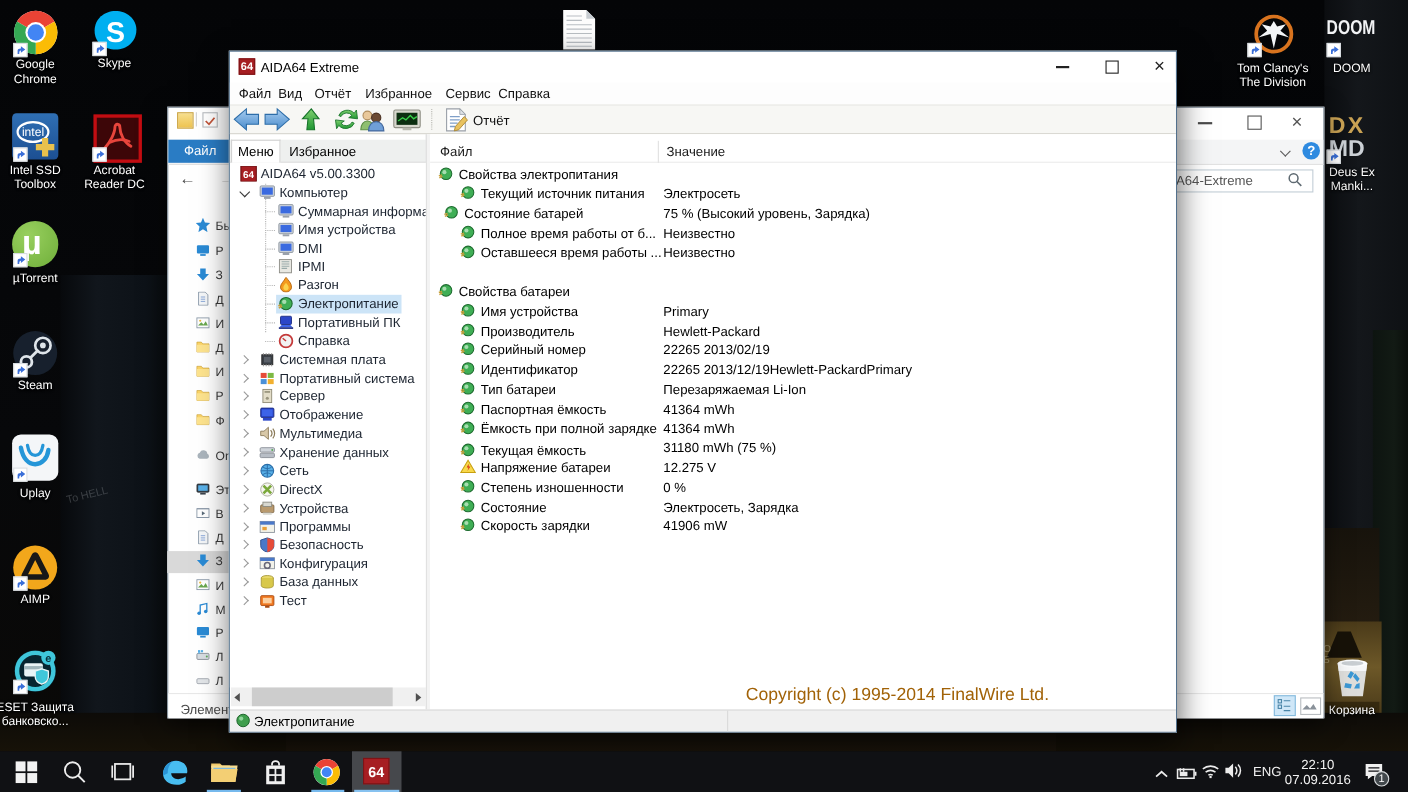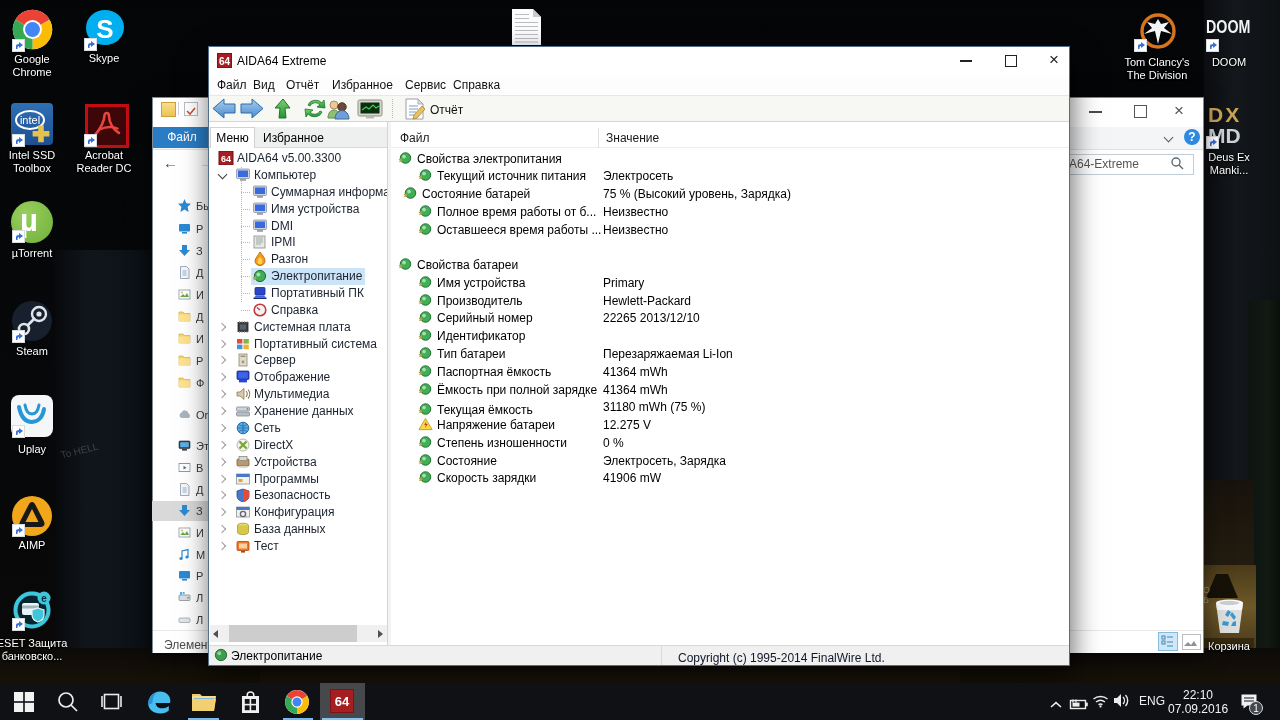--- a/index.html
+++ b/index.html
@@ -591,26 +591,27 @@
           <circle cx="8" cy="7" r="5.6" fill="#3fae55" stroke="#1d6b2e" stroke-width="1"></circle>
           <circle cx="6.4" cy="5.4" r="2" fill="#a8ddb0"></circle>
           <path d="M1 9l3-1M1.5 11l3-1.6" stroke="#c8a03a" stroke-width="1.4"></path>
         </svg>Производитель</div>
       <div class="rrow" style="left:212px;top:143.7px">Hewlett-Packard</div>
       <div class="rrow" style="width:184px;overflow:hidden;left:27px;top:161.4px"><svg width="15" height="14" viewBox="0 0 16 14" style="margin-right:4px;vertical-align:-2px">
           <circle cx="8" cy="7" r="5.6" fill="#3fae55" stroke="#1d6b2e" stroke-width="1"></circle>
           <circle cx="6.4" cy="5.4" r="2" fill="#a8ddb0"></circle>
           <path d="M1 9l3-1M1.5 11l3-1.6" stroke="#c8a03a" stroke-width="1.4"></path>
         </svg>Серийный номер</div>
-      <div class="rrow" style="left:212px;top:161.4px">22265 2013/12/10</div>
+      <div class="rrow" style="left:212px;top:161.4px">22265 2013/02/19</div>
       <div class="rrow" style="width:184px;overflow:hidden;left:27px;top:179.2px"><svg width="15" height="14" viewBox="0 0 16 14" style="margin-right:4px;vertical-align:-2px">
           <circle cx="8" cy="7" r="5.6" fill="#3fae55" stroke="#1d6b2e" stroke-width="1"></circle>
           <circle cx="6.4" cy="5.4" r="2" fill="#a8ddb0"></circle>
           <path d="M1 9l3-1M1.5 11l3-1.6" stroke="#c8a03a" stroke-width="1.4"></path>
         </svg>Идентификатор</div>
+      <div class="rrow" style="left:212px;top:179.2px">22265 2013/12/19Hewlett-PackardPrimary</div>
       <div class="rrow" style="width:184px;overflow:hidden;left:27px;top:197.0px"><svg width="15" height="14" viewBox="0 0 16 14" style="margin-right:4px;vertical-align:-2px">
           <circle cx="8" cy="7" r="5.6" fill="#3fae55" stroke="#1d6b2e" stroke-width="1"></circle>
           <circle cx="6.4" cy="5.4" r="2" fill="#a8ddb0"></circle>
           <path d="M1 9l3-1M1.5 11l3-1.6" stroke="#c8a03a" stroke-width="1.4"></path>
         </svg>Тип батареи</div>
       <div class="rrow" style="left:212px;top:197.0px">Перезаряжаемая Li-Ion</div>
       <div class="rrow" style="width:184px;overflow:hidden;left:27px;top:214.7px"><svg width="15" height="14" viewBox="0 0 16 14" style="margin-right:4px;vertical-align:-2px">
           <circle cx="8" cy="7" r="5.6" fill="#3fae55" stroke="#1d6b2e" stroke-width="1"></circle>
           <circle cx="6.4" cy="5.4" r="2" fill="#a8ddb0"></circle>
           <path d="M1 9l3-1M1.5 11l3-1.6" stroke="#c8a03a" stroke-width="1.4"></path>
@@ -653,21 +654,21 @@
       <div class="rrow" style="left:212px;top:321.4px">41906 mW</div>
     </div>
 
  <div class="a" style="left:0;top:598px;width:860px;height:20px;background:#f0f0f0;border-top:1px solid #d9d9d9;box-sizing:border-box"></div>
  <div class="a" style="left:452px;top:599px;width:1px;height:19px;background:#d9d9d9"></div>
  <div class="a" style="left:5px;top:601px"><svg width="14" height="14" viewBox="0 0 16 16">
         <circle cx="8" cy="8" r="6.5" fill="#3f9e4d" stroke="#1c632a"></circle>
         <circle cx="6" cy="6" r="2.2" fill="#8fd49a"></circle>
       </svg></div>
  <div class="a" style="left:22px;top:602px;font-size:12px;color:#000">Электропитание</div>
- <div class="a" style="left:469px;top:604px;font-size:12px;color:#0f172a">Copyright (c) 1995-2014 FinalWire Ltd.</div>
+ <div class="a" style="left:469px;top:576px;font-size:16px;color:#a16207">Copyright (c) 1995-2014 FinalWire Ltd.</div>
 </div>
 
 <div class="a" id="tb" style="left:0;top:683px;width:1280px;height:37px;background:#101114">
  <div class="a" style="left:14px;top:9px"><svg width="20" height="20" viewBox="0 0 20 20">
         <g fill="#f2f2f2">
           <rect x="0" y="0" width="9.2" height="9.2"></rect>
           <rect x="10.8" y="0" width="9.2" height="9.2"></rect>
           <rect x="0" y="10.8" width="9.2" height="9.2"></rect>
           <rect x="10.8" y="10.8" width="9.2" height="9.2"></rect>
         </g>

